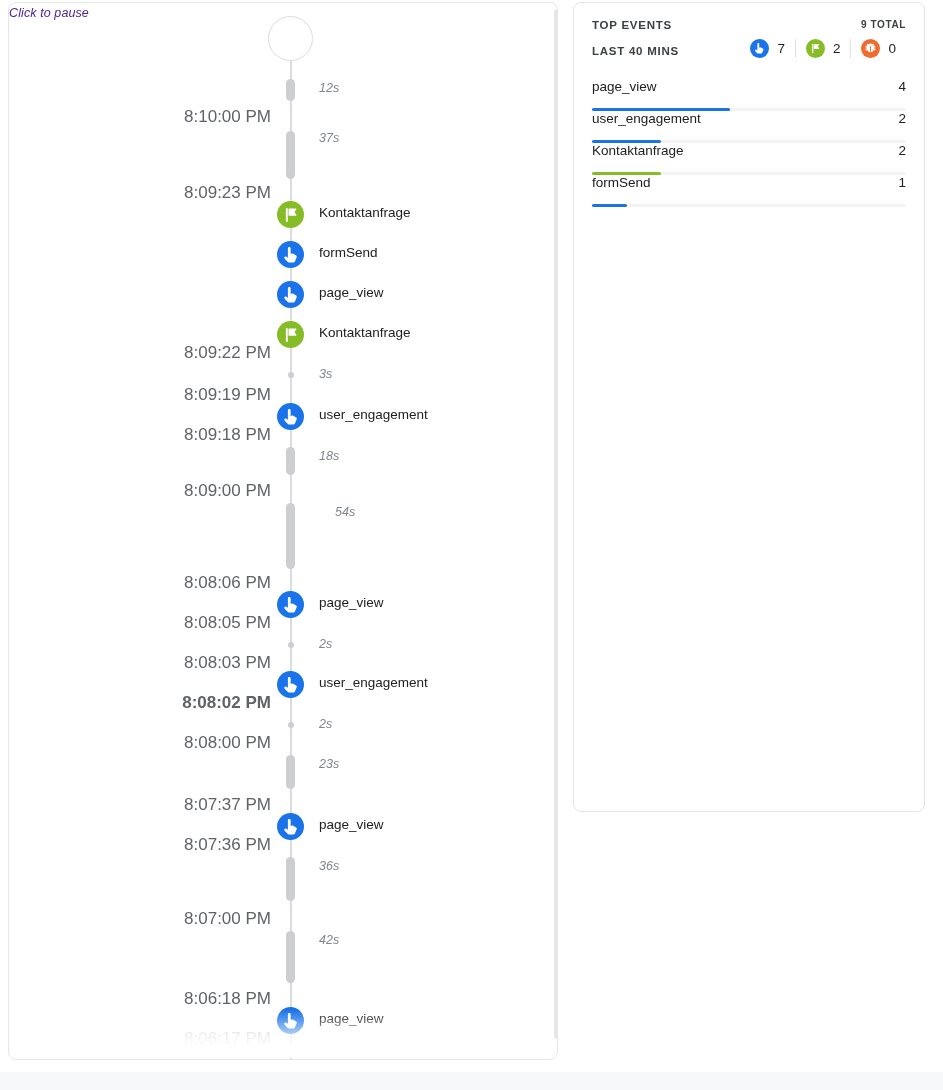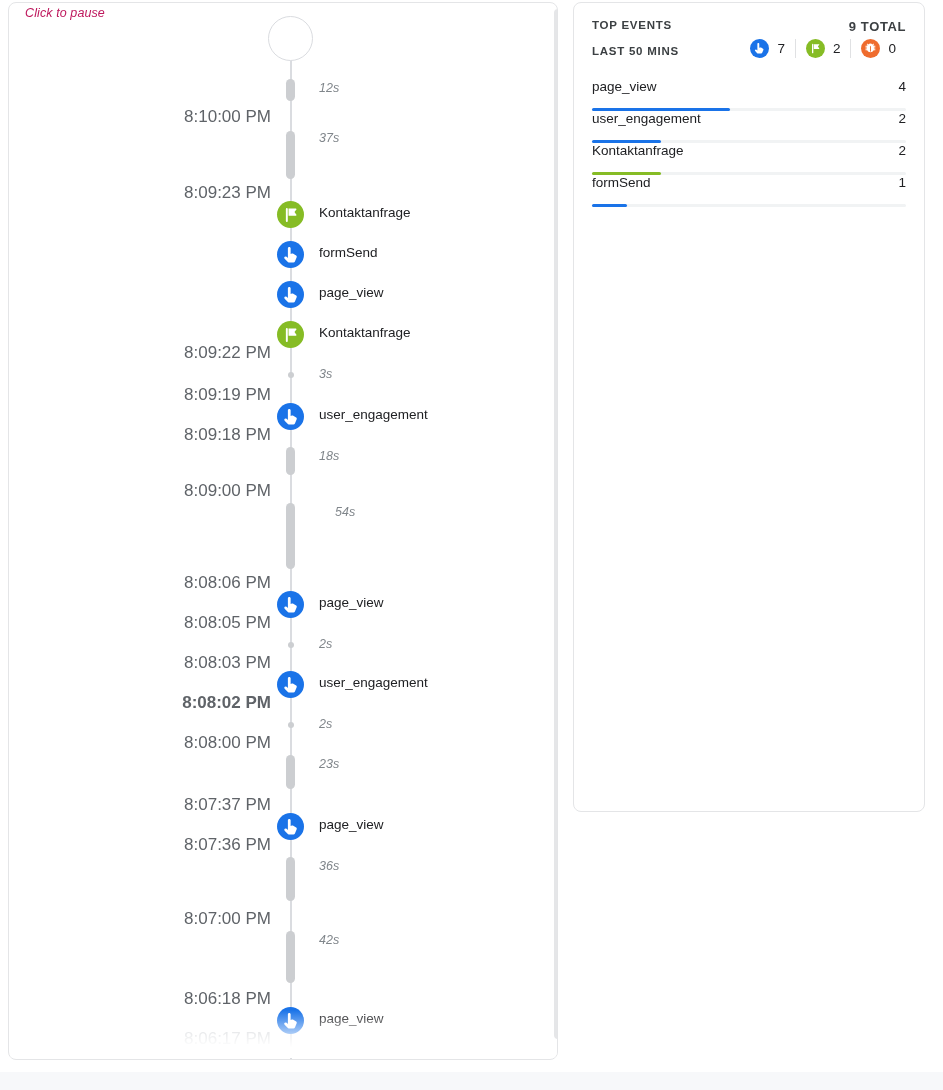--- a/index.html
+++ b/index.html
@@ -26,22 +26,22 @@
     background: #ffffff;
     border: 1px solid #e4e5e7;
     border-radius: 8px;
   }
   #timeline-card { left: 8px; top: 2px; width: 550px; height: 1058px; overflow: hidden; }
   #top-events-card { left: 573px; top: 2px; width: 352px; height: 810px; }
   #user-props-card { left: 573px; top: 686px; width: 352px; height: 374px; }
 
   
   .click-to-pause {
-    position: absolute; left: 16px; top: 3px;
-    font-size: 12.5px; font-style: italic; color: #be185d;
+    position: absolute; left: 0; top: 3px;
+    font-size: 12.5px; font-style: italic; color: #4c1d95;
     letter-spacing: .1px;
   }
   .tl-inner { position: absolute; left: 0; top: 0; width: 550px; height: 1058px; }
   .tl-axis {
     position: absolute; left: 281px; top: 52px;
     width: 2px; height: 1006px; background: #dadce0;
   }
   .tl-head-circle {
     position: absolute; left: 259px; top: 13px;
     width: 45px; height: 45px;
@@ -98,21 +98,21 @@
   .panel-head {
     position: absolute; left: 18px; top: 16px; right: 18px; height: 50px;
   }
   .panel-title {
     position: absolute; left: 0; top: 0;
     font-size: 11.5px; font-weight: bold; color: #3c4043;
     letter-spacing: .75px;
   }
   .panel-total {
     position: absolute; right: 0; top: 0;
-    font-size: 13px; font-weight: bold; color: #3c4043;
+    font-size: 10px; font-weight: bold; color: #3c4043;
     letter-spacing: .6px;
   }
   .panel-sub {
     position: absolute; left: 0; top: 26px;
     font-size: 11.5px; font-weight: bold; color: #3c4043;
     letter-spacing: .75px;
   }
   .counts {
     position: absolute; right: 0; top: 20px;
     display: flex; align-items: center; gap: 0;
@@ -286,21 +286,21 @@
       </div>
 
     <div class="tl-fade"></div>
     <div class="tl-scrollbar"></div>
   </div>
 
   <div class="card" id="top-events-card">
     <div class="panel-head">
       <div class="panel-title">TOP EVENTS</div>
       <div class="panel-total">9 TOTAL</div>
-      <div class="panel-sub">LAST 50 MINS</div>
+      <div class="panel-sub">LAST 40 MINS</div>
       <div class="counts" id="counts-row">
           <div class="count-grp">
             <div class="count-ico ev">
               <svg width="15" height="15" viewBox="0 0 24 24">
                 <path fill="#ffffff" d="M10.1 3.2c.85 0 1.5.68 1.5 1.5v6.1l1.4-.45c.5-.16 1.05-.08 1.5.2l3.1 1.95c.62.4.88 1.18.6 1.86l-1.9 4.6c-.28.68-.95 1.1-1.68 1.1H9.6c-.5 0-.98-.2-1.32-.57l-3.2-3.4a1.5 1.5 0 0 1 .1-2.15 1.53 1.53 0 0 1 2.05.05l1.37 1.3V4.7c0-.82.65-1.5 1.5-1.5z"></path>
               </svg>
             </div>
             <div class="count-num">7</div>
           </div>
           <div class="count-grp">

